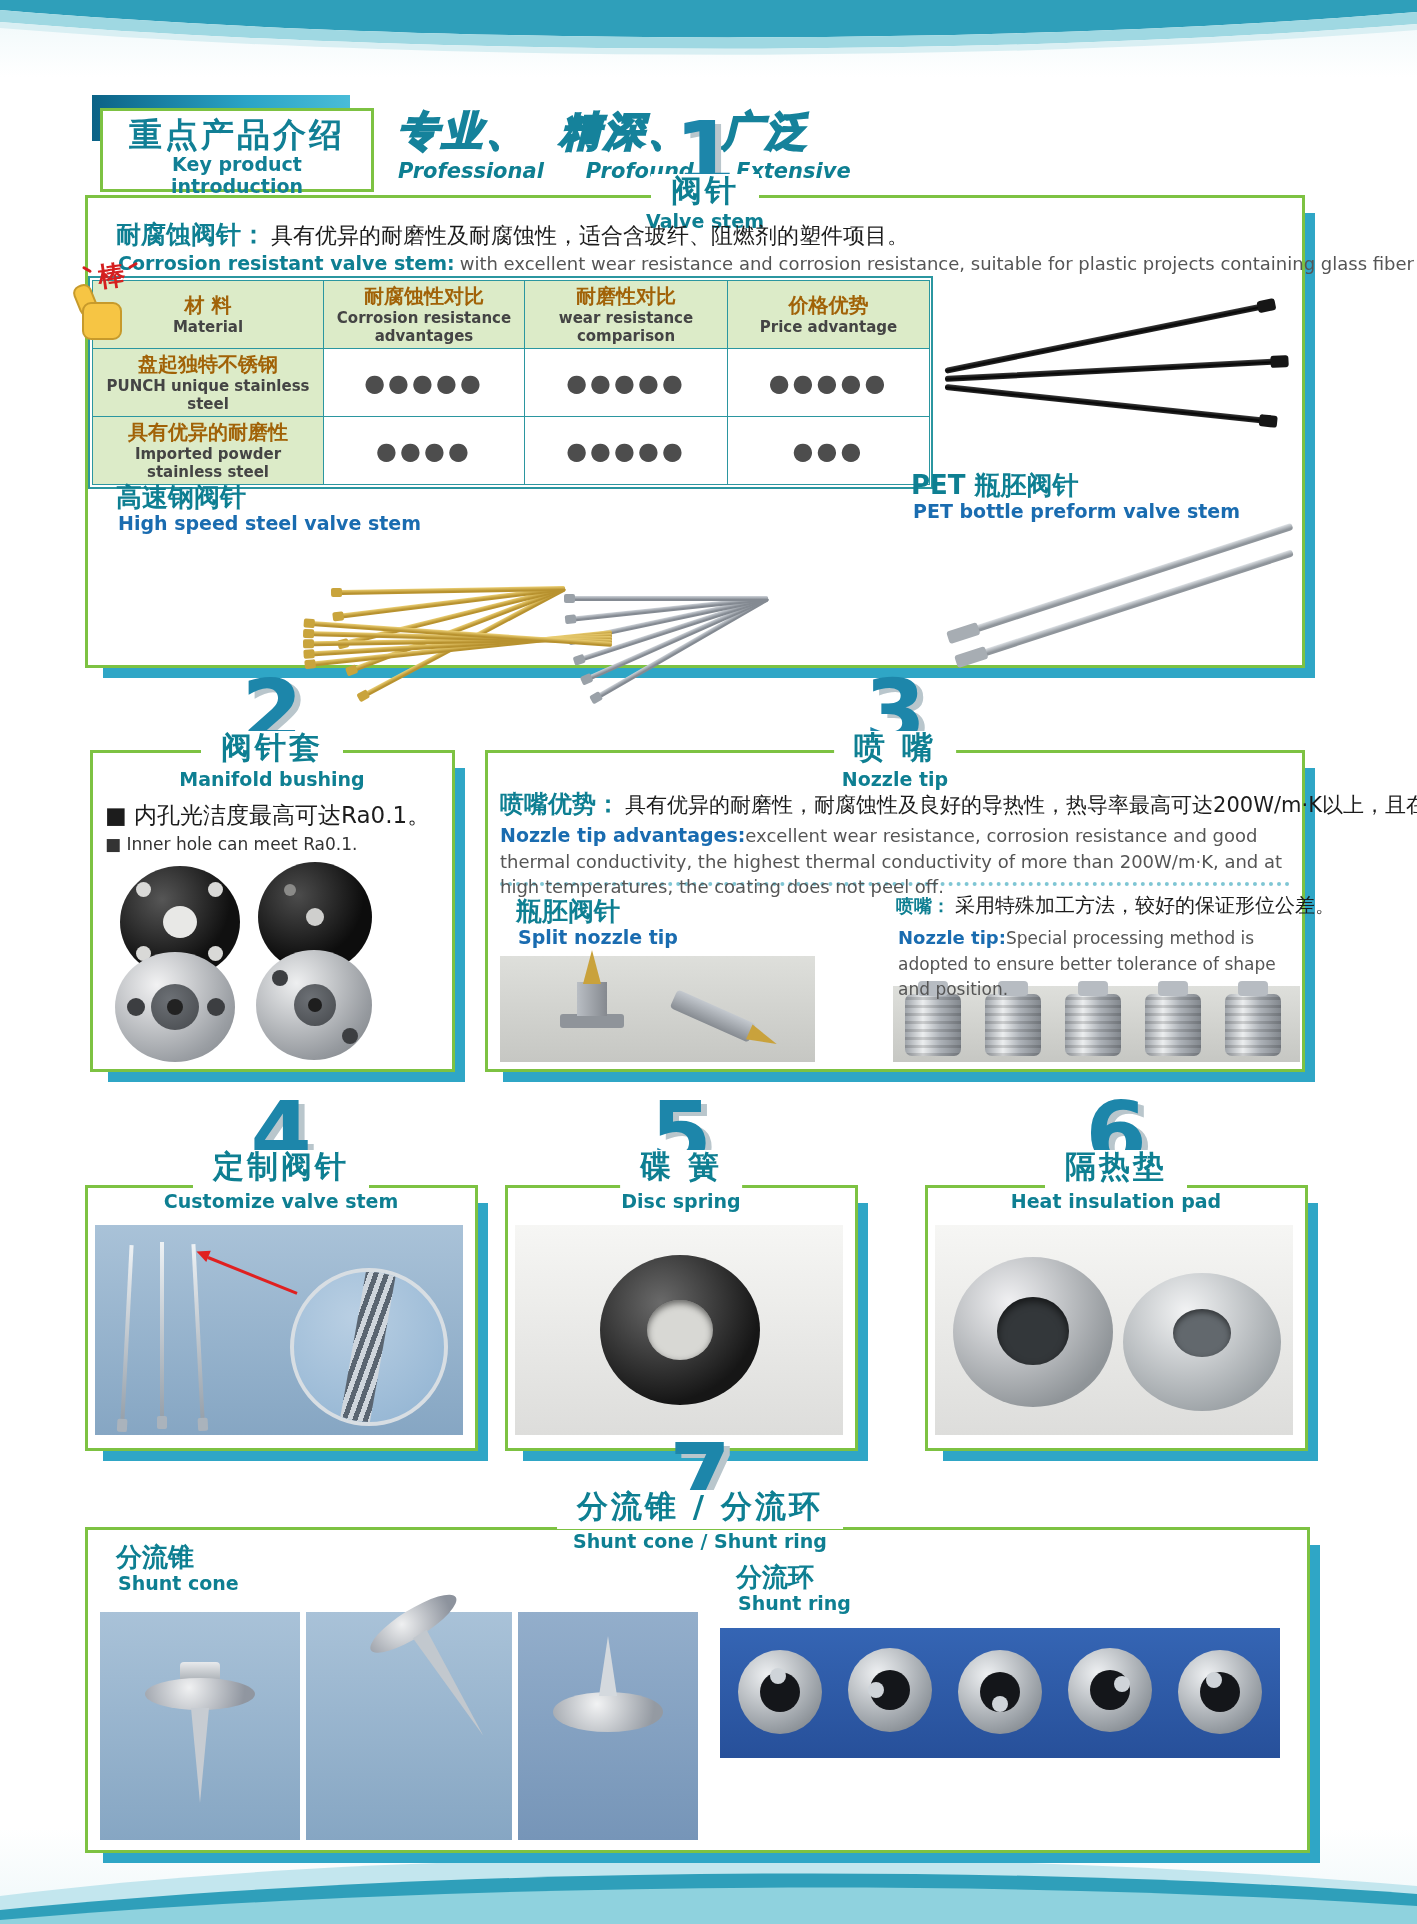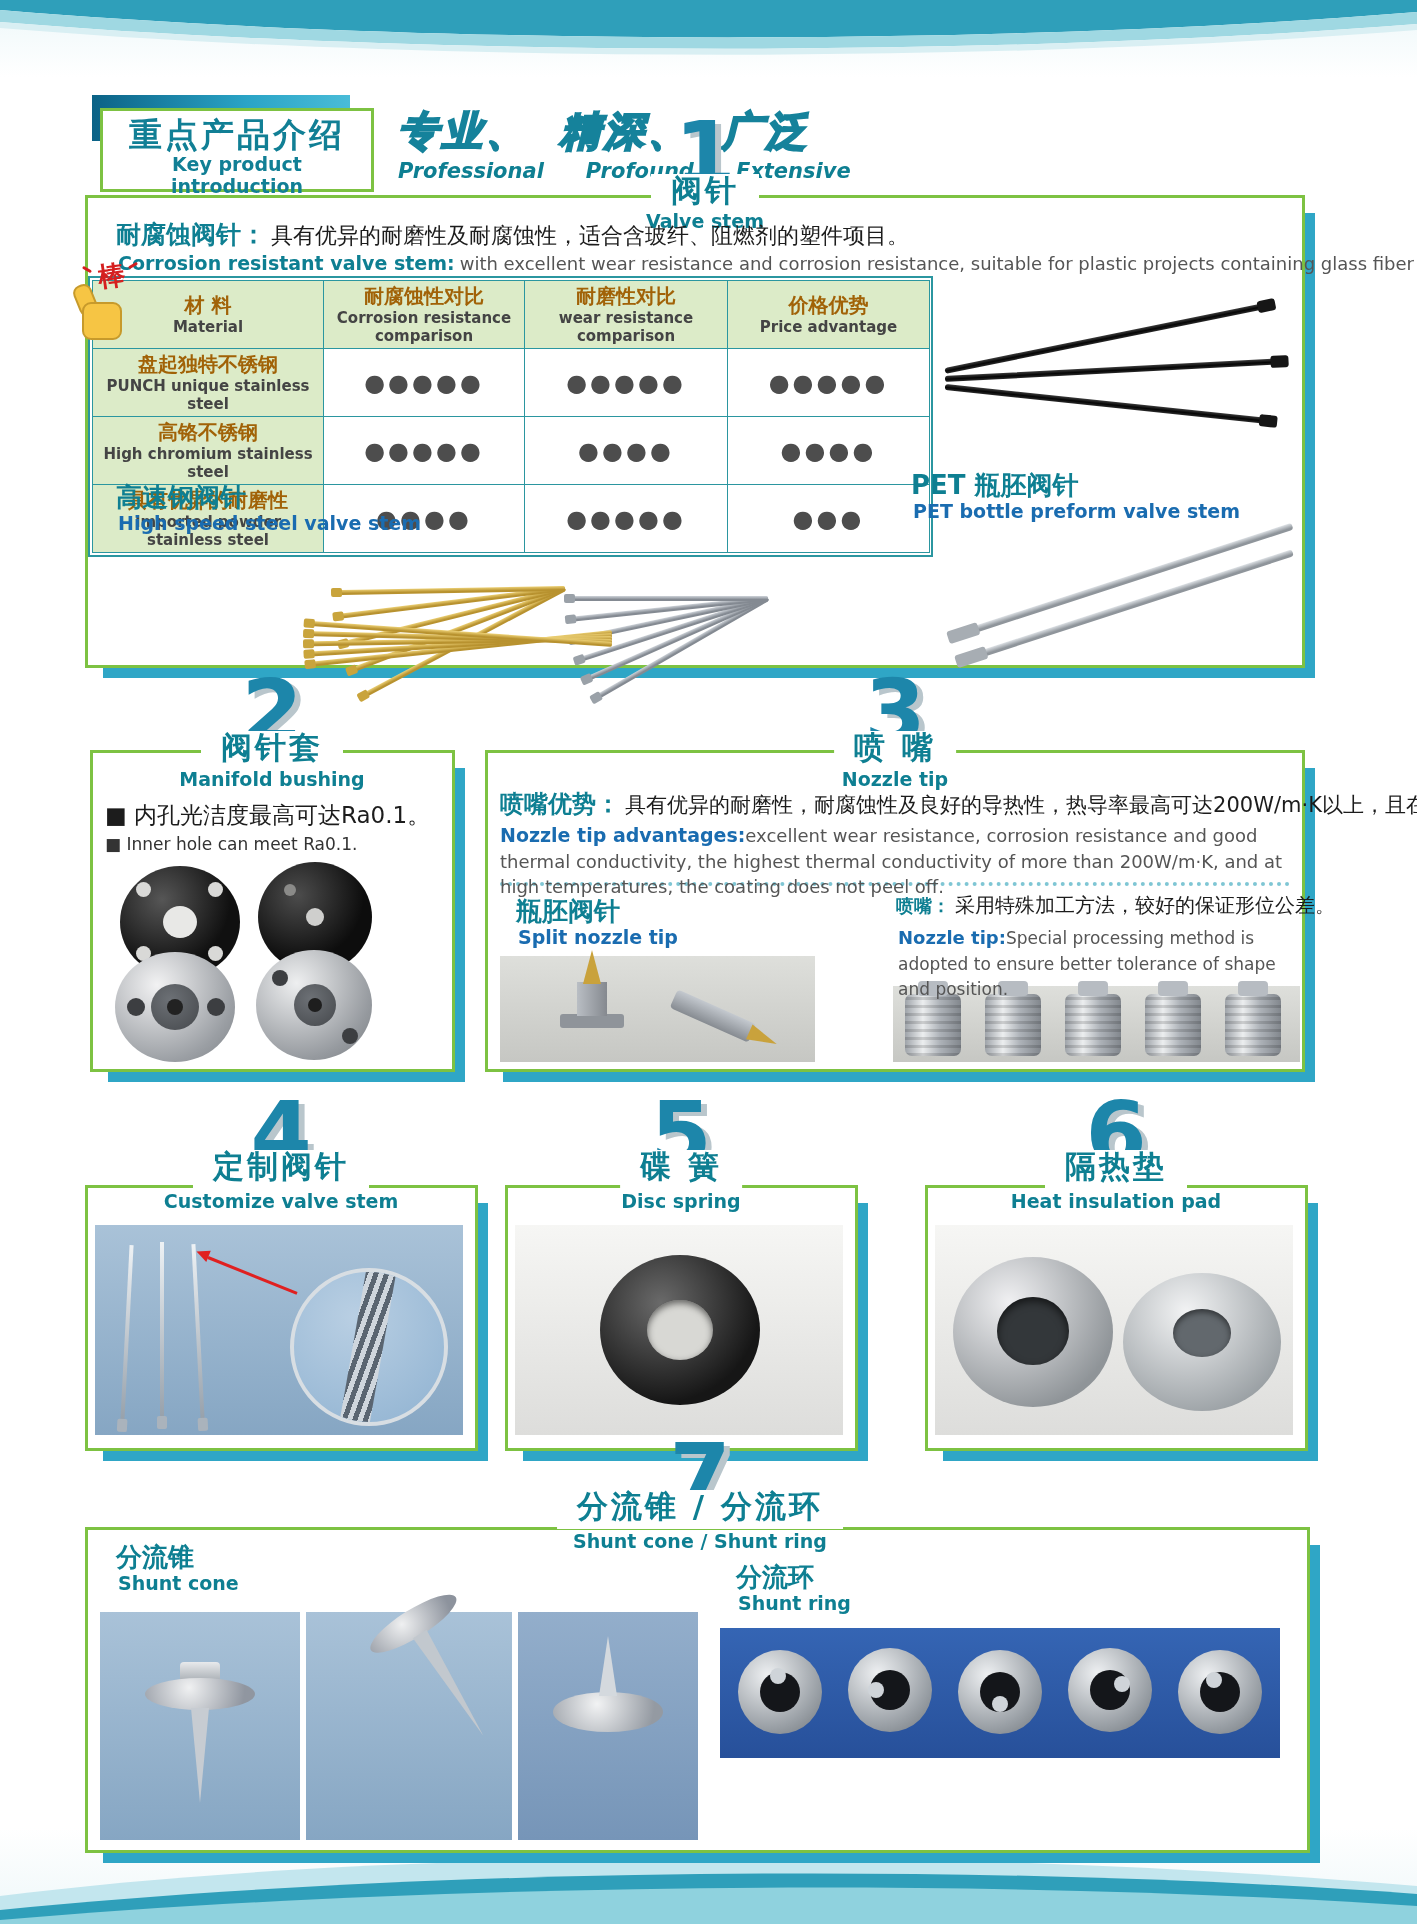--- a/index.html
+++ b/index.html
@@ -164,48 +164,39 @@
           <col style="width:202px">
         </colgroup>
       <tbody>
           <tr>
         <th class="hcell">
           <div class="thcn">材 料</div>
           <div class="then">Material</div>
             </th>
         <th class="hcell">
           <div class="thcn">耐腐蚀性对比</div>
-          <div class="then">Corrosion resistance comparison</div>
+          <div class="then">Corrosion resistance advantages</div>
             </th>
         <th class="hcell">
           <div class="thcn">耐磨性对比</div>
           <div class="then">wear resistance comparison</div>
             </th>
         <th class="hcell">
           <div class="thcn">价格优势</div>
           <div class="then">Price advantage</div>
             </th>
       </tr>
       <tr>
         <th class="hcell">
           <div class="thcn">盘起独特不锈钢</div>
           <div class="then">PUNCH unique stainless steel</div>
             </th>
         <td class="dots">●●●●●</td>
         <td class="dots">●●●●●</td>
         <td class="dots">●●●●●</td>
-      </tr>
-      <tr>
-        <th class="hcell">
-          <div class="thcn">高铬不锈钢</div>
-          <div class="then">High chromium stainless steel</div>
-            </th>
-        <td class="dots">●●●●●</td>
-        <td class="dots">●●●●</td>
-        <td class="dots">●●●●</td>
       </tr>
       <tr>
         <th class="hcell">
           <div class="thcn">具有优异的耐磨性</div>
           <div class="then">Imported powder stainless steel</div>
             </th>
         <td class="dots">●●●●</td>
         <td class="dots">●●●●●</td>
         <td class="dots">●●●</td>
       </tr>

